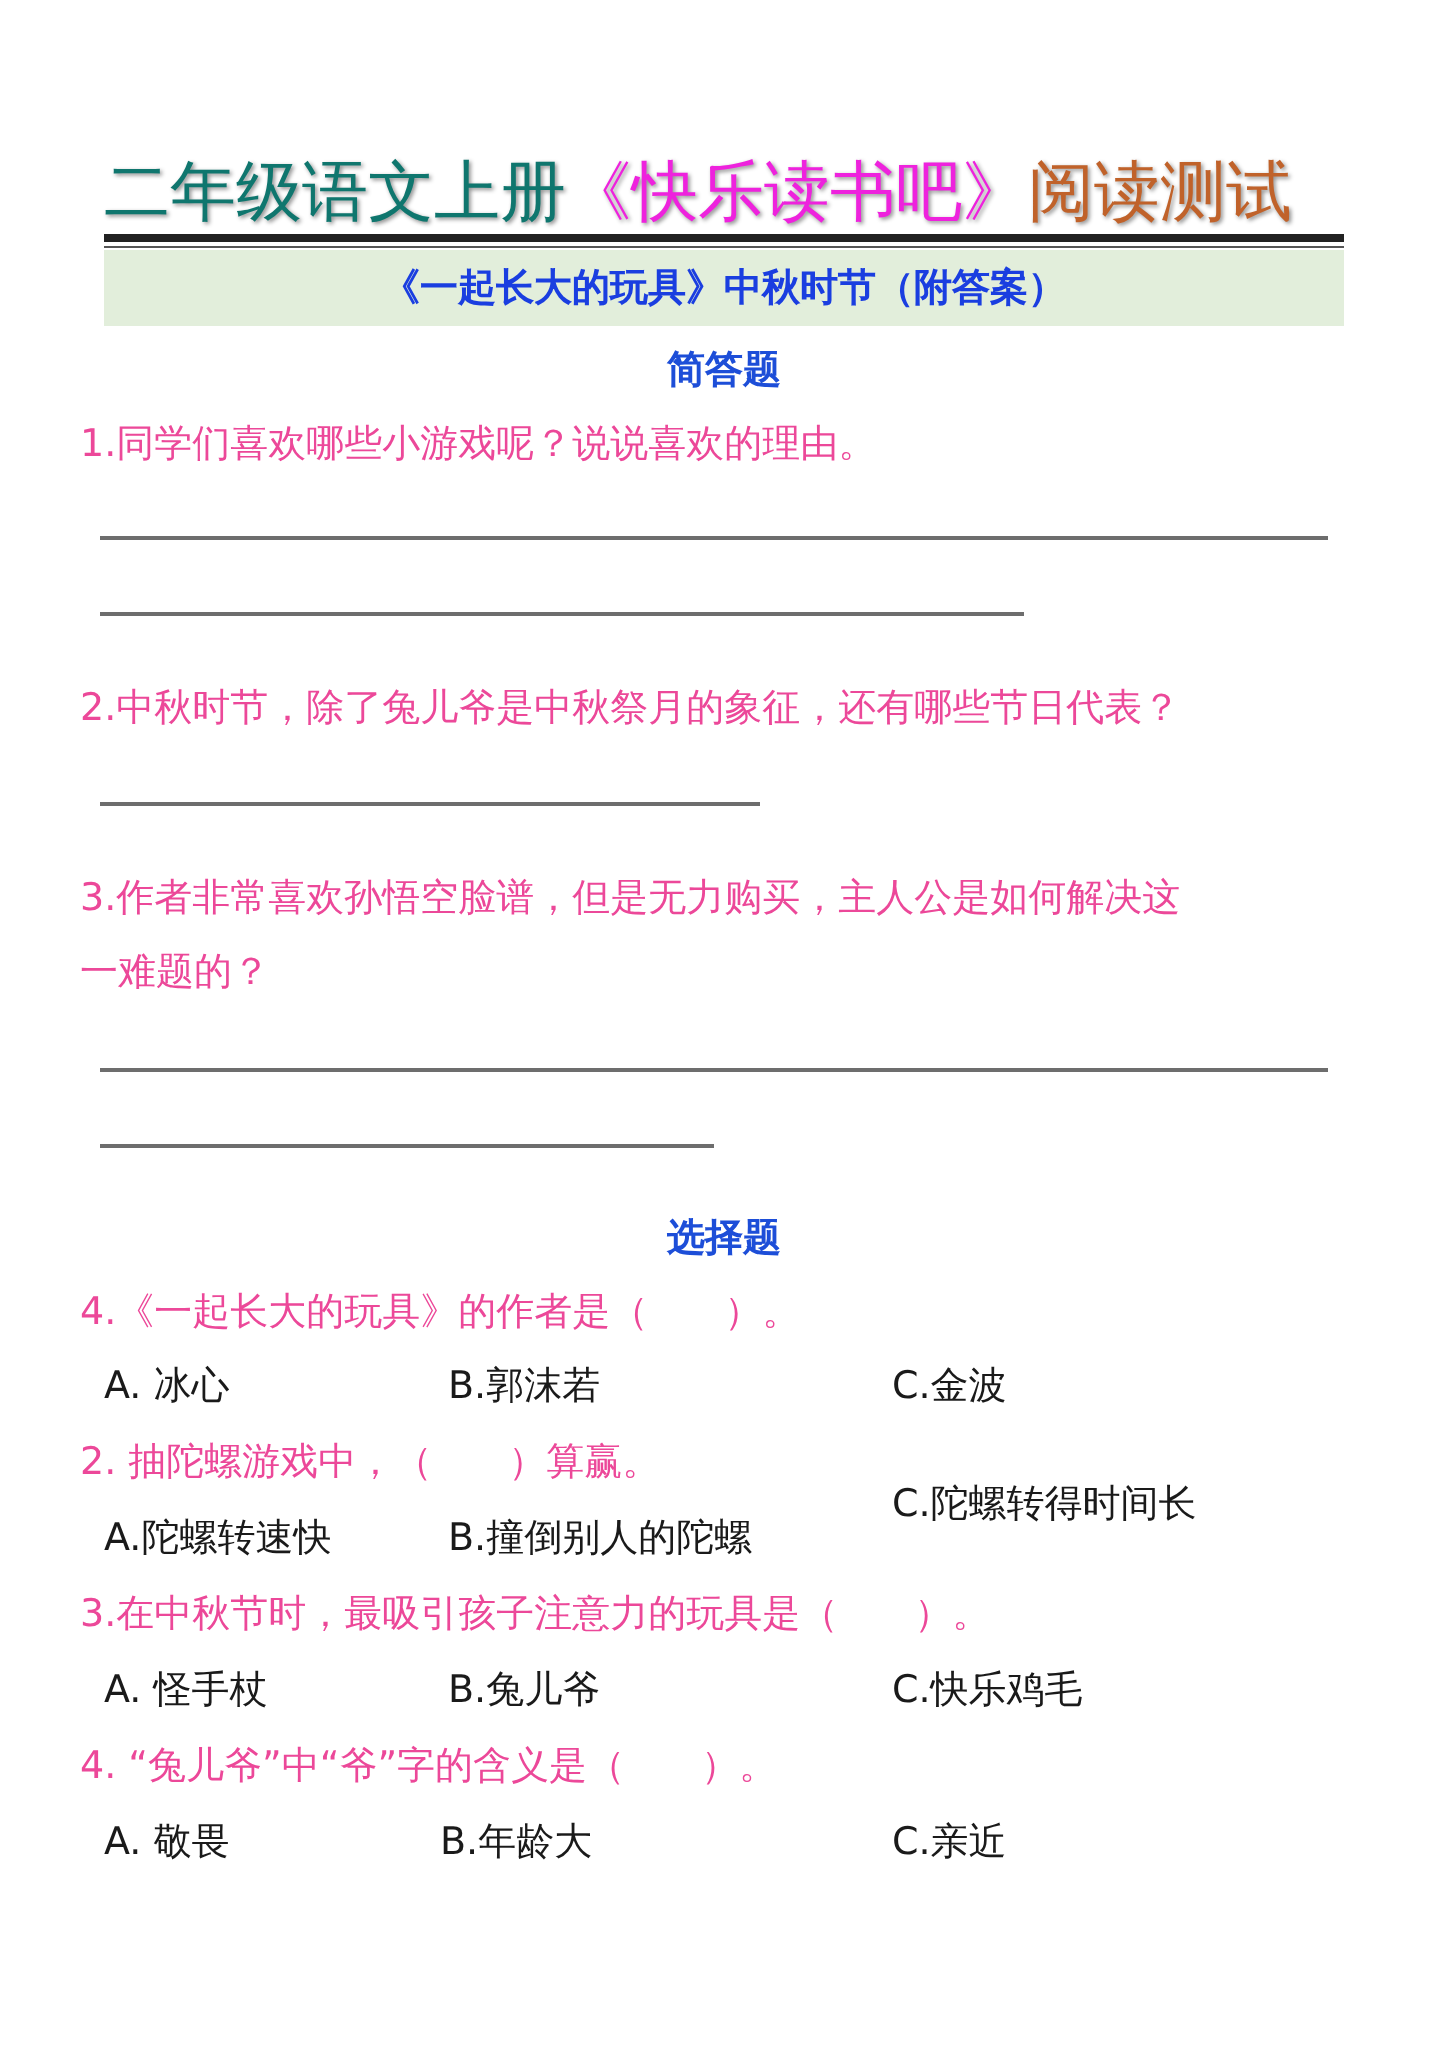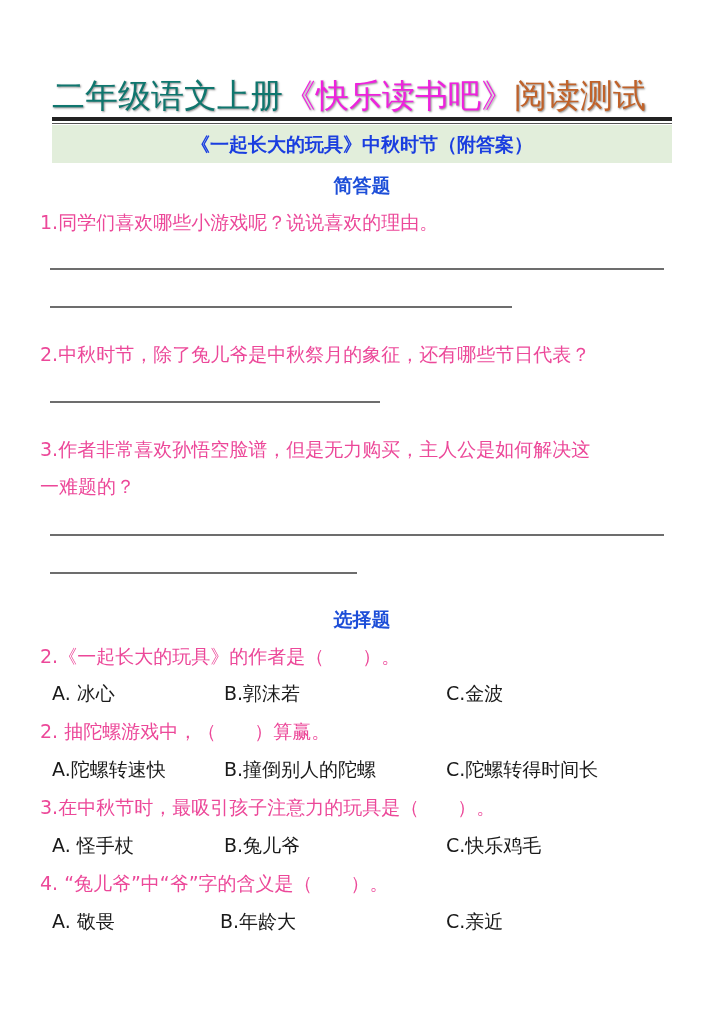--- a/index.html
+++ b/index.html
@@ -56,29 +56,29 @@
 <div class="abs q" style="top:340px;">2.中秋时节，除了兔儿爷是中秋祭月的象征，还有哪些节日代表？</div>
 <div class="abs line" style="top:401px; width:330px;"></div>
 
 <div class="abs q" style="top:435px;">3.作者非常喜欢孙悟空脸谱，但是无力购买，主人公是如何解决这</div>
 <div class="abs q" style="top:472px;text-align:center;">一难题的？</div>
 <div class="abs line" style="top:534px; width:614px;"></div>
 <div class="abs line" style="top:572px; width:307px;"></div>
 
 <div class="abs section-head" style="top:606px;">选择题</div>
 
-<div class="abs q" style="top:642px;">2.《一起长大的玩具》的作者是（　　）。</div>
+<div class="abs q" style="top:642px;">4.《一起长大的玩具》的作者是（　　）。</div>
 <div class="abs opt" style="top:679px; left:52px;">A. 冰心</div>
 <div class="abs opt" style="top:679px; left:224px;">B.郭沫若</div>
 <div class="abs opt" style="top:679px; left:446px;">C.金波</div>
 
 <div class="abs q" style="top:717px;">2. 抽陀螺游戏中，（　　）算赢。</div>
 <div class="abs opt" style="top:755px; left:52px;">A.陀螺转速快</div>
 <div class="abs opt" style="top:755px; left:224px;">B.撞倒别人的陀螺</div>
-<div class="abs opt" style="top:755px; left:446px;">C.陀螺转得时间长</div>
+<div class="abs opt" style="top:738px; left:446px;">C.陀螺转得时间长</div>
 
 <div class="abs q" style="top:793px;">3.在中秋节时，最吸引孩子注意力的玩具是（　　）。</div>
 <div class="abs opt" style="top:831px; left:52px;">A.  怪手杖</div>
 <div class="abs opt" style="top:831px; left:224px;">B.兔儿爷</div>
 <div class="abs opt" style="top:831px; left:446px;">C.快乐鸡毛</div>
 
 <div class="abs q" style="top:869px;">4. “兔儿爷”中“爷”字的含义是（　　）。</div>
 <div class="abs opt" style="top:907px; left:52px;">A.  敬畏</div>
 <div class="abs opt" style="top:907px; left:220px;">B.年龄大</div>
 <div class="abs opt" style="top:907px; left:446px;">C.亲近</div>

